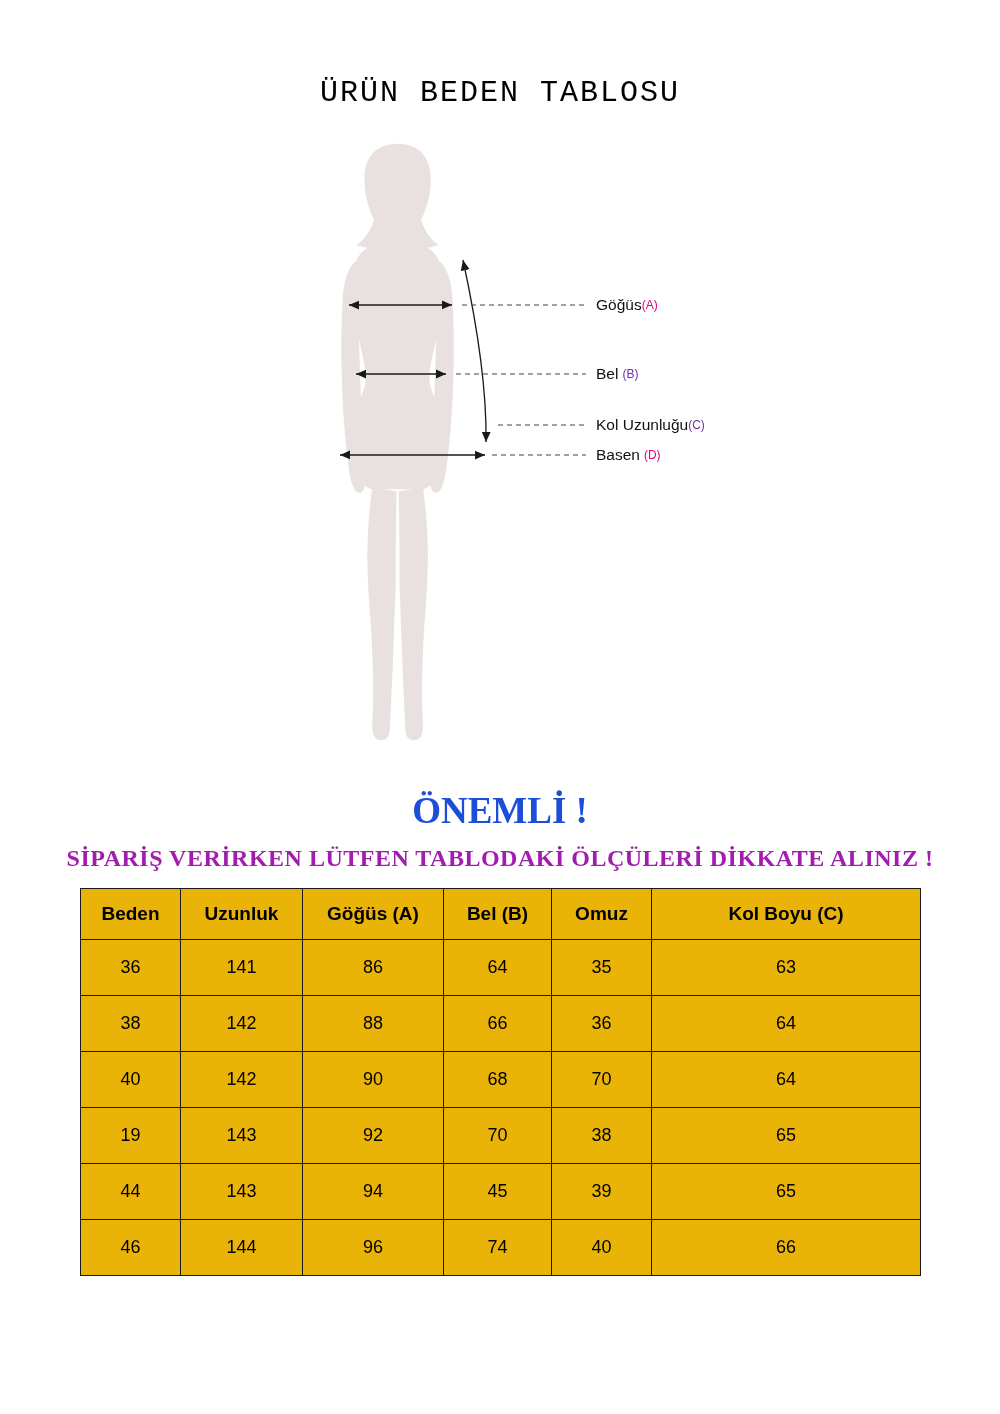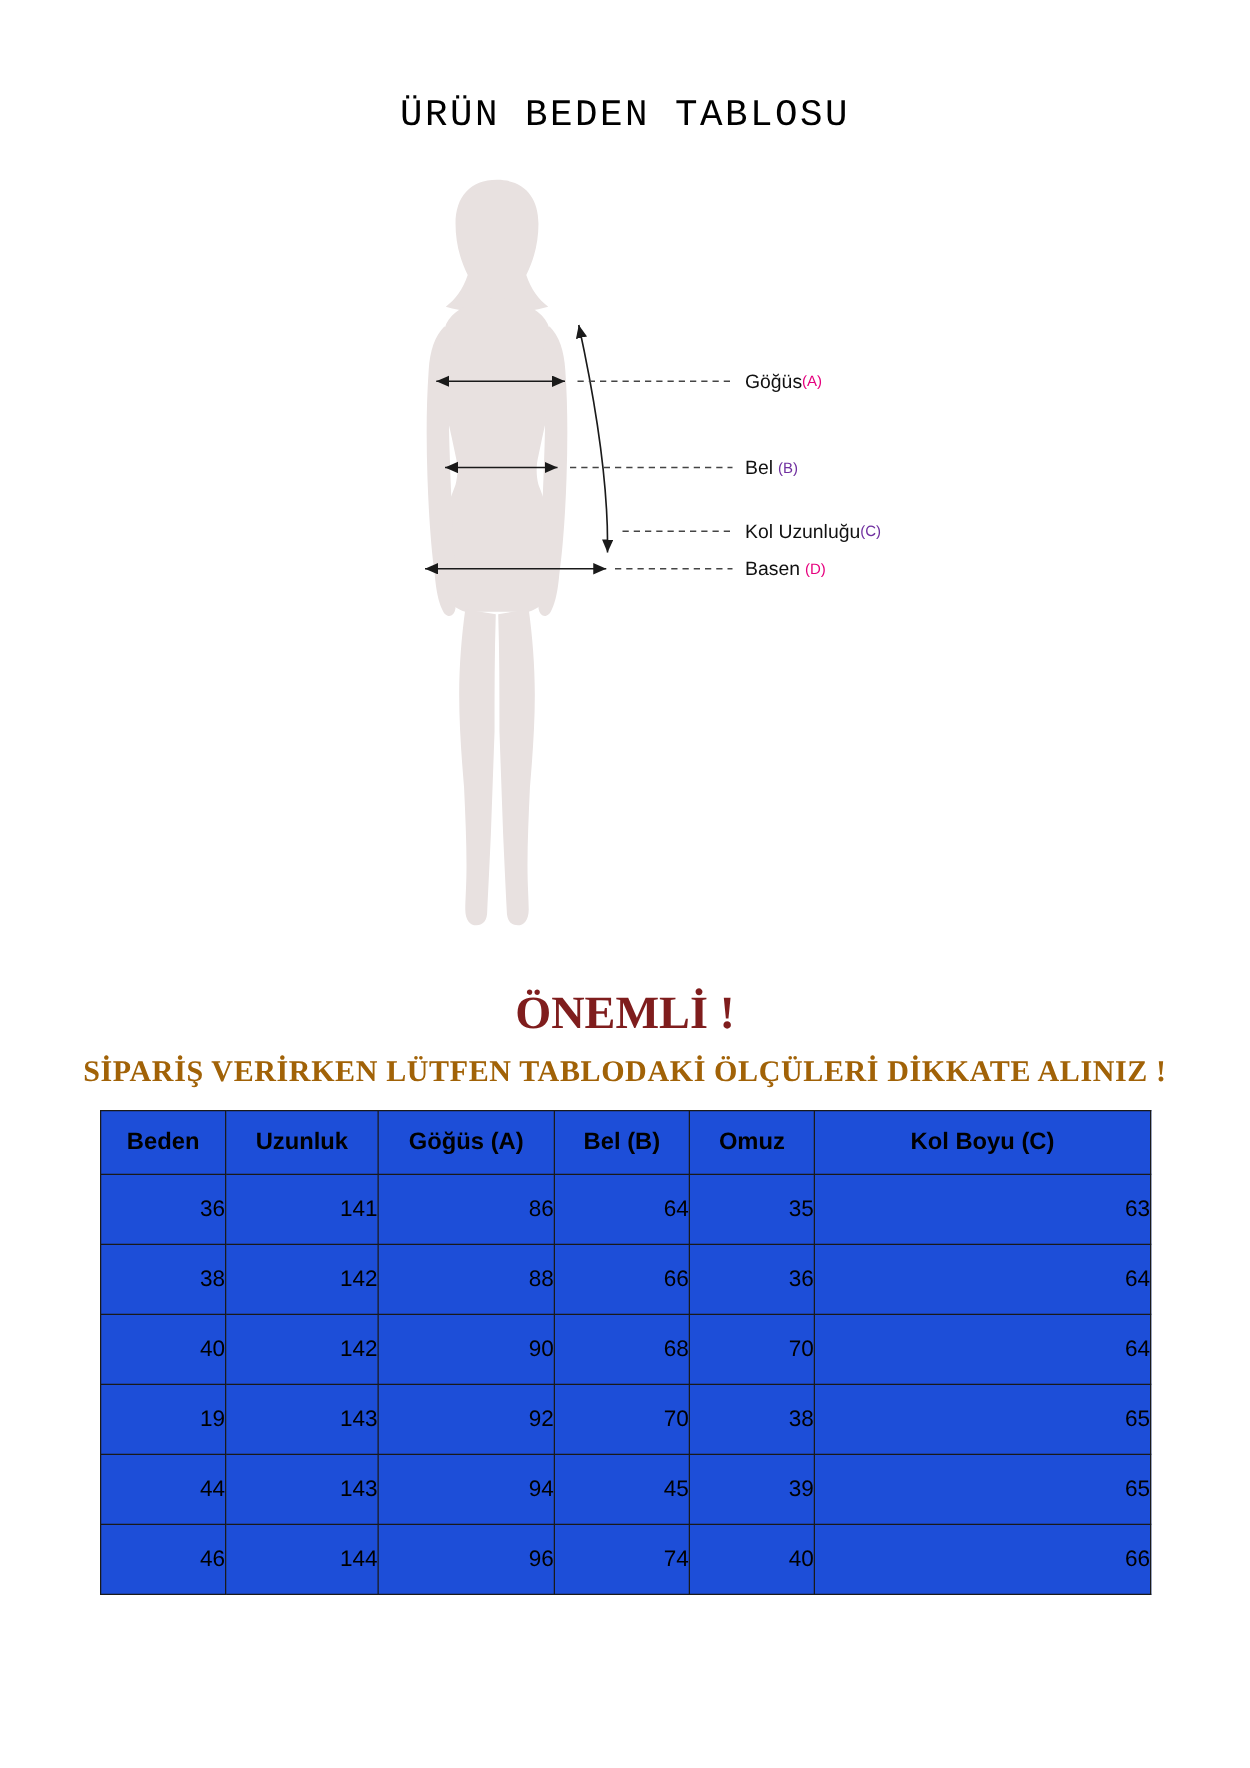--- a/index.html
+++ b/index.html
@@ -10,37 +10,37 @@
   .title{
     position:absolute;top:76px;left:0;width:1000px;margin:0;
     text-align:center;font-family:Liberation Mono, monospace;
     font-size:30px;font-weight:400;letter-spacing:2px;color:#000;
   }
   .diagram{position:absolute;top:130px;left:0;}
   .dlabel{font-family:"Liberation Sans",sans-serif;font-size:15.5px;fill:#111;}
   .important{
     position:absolute;top:789px;left:0;width:1000px;margin:0;
     text-align:center;font-family:"Liberation Serif",serif;
-    font-size:37px;font-weight:700;color:#7f1d1d;
+    font-size:37px;font-weight:700;color:#1d4ed8;
   }
   .warning{
     position:absolute;top:845px;left:0;width:1000px;margin:0;
     text-align:center;font-family:"Liberation Serif",serif;
-    font-size:24px;font-weight:700;letter-spacing:0.5px;color:#a16207;
+    font-size:24px;font-weight:700;letter-spacing:0.5px;color:#a21caf;
   }
   table.size-table{
     position:absolute;top:888px;left:80px;width:840px;
-    border-collapse:collapse;table-layout:fixed;background:#1d4ed8;
+    border-collapse:collapse;table-layout:fixed;background:#eab308;
   }
   .size-table th,.size-table td{
     border:1px solid #1a1a1a;text-align:center;vertical-align:middle;color:#000;
     padding:0;
   }
   .size-table th{height:50px;font-size:19px;font-weight:700;}
-  .size-table td{height:55px;font-size:18px;font-weight:400;text-align:right;}
+  .size-table td{height:55px;font-size:18px;font-weight:400;}
 </style>
 </head>
 <body>
 
 <h1 class="title">ÜRÜN BEDEN TABLOSU</h1>
 
 <svg class="diagram" width="1000" height="620" viewBox="0 0 1000 620">
   <defs>
     <marker id="ae" markerWidth="9" markerHeight="8" refX="8" refY="3.5" orient="auto">
       <path d="M0,0 L8,3.5 L0,7 Z" fill="#1a1a1a"></path>

